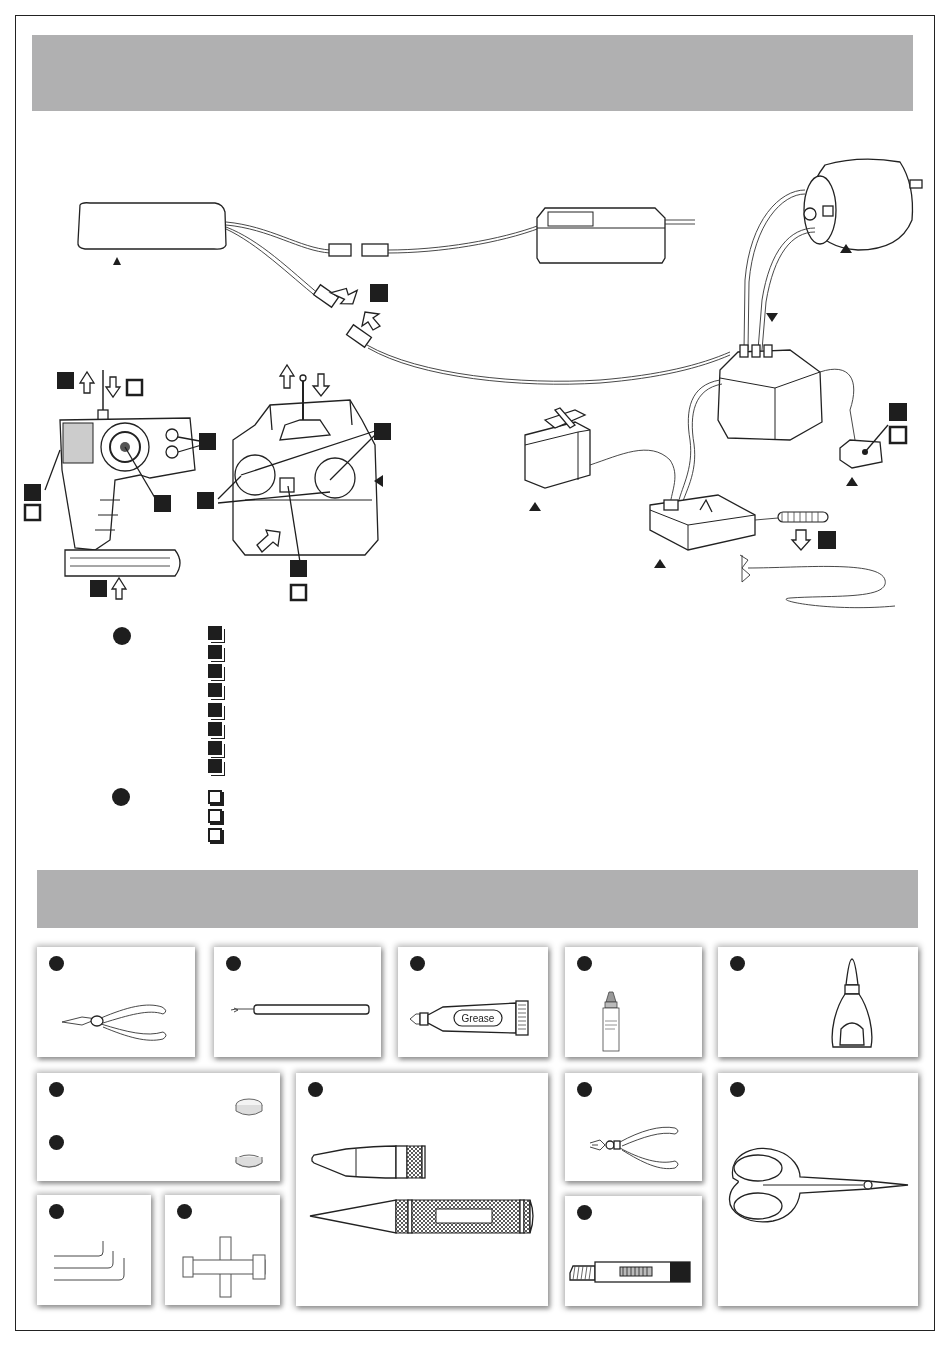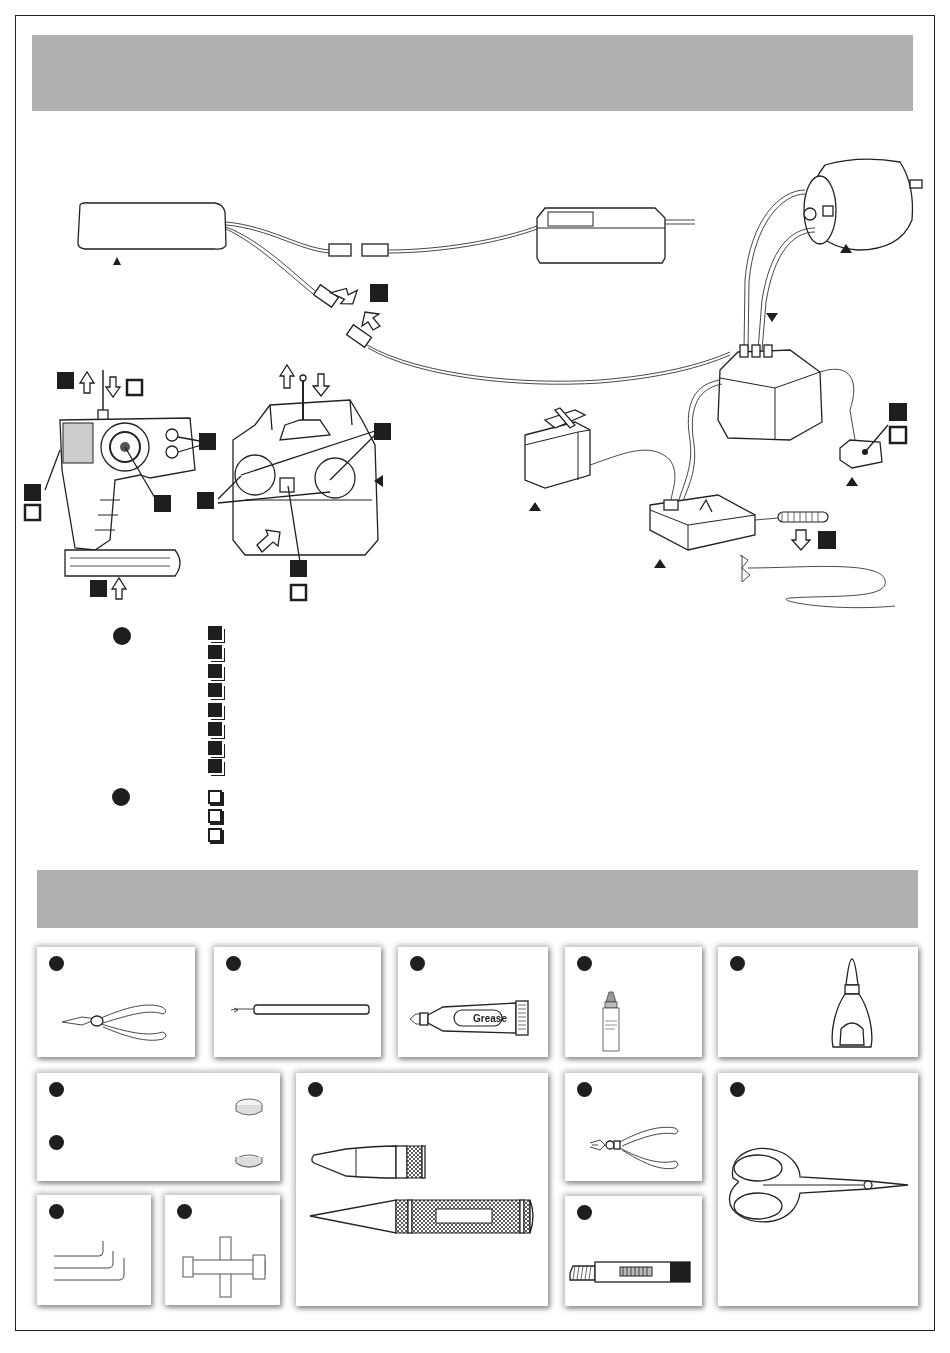--- a/index.html
+++ b/index.html
@@ -232,21 +232,21 @@
   <div class="dot sm"></div>
   <span class="card-label"></span>
   <svg width="150" height="110" style="left:0;top:0;">
     <path class="lnt" d="M12,72 L18,67 L22,67 L22,77 L18,77 Z"></path>
     <rect x="22" y="66" width="8" height="12" class="fillw"></rect>
     <path class="fillw" d="M30,68 L45,60 L118,56 L118,86 L45,84 L30,76 Z"></path>
     <rect x="118" y="54" width="12" height="34" class="fillw"></rect>
     <path d="M120,58 L128,58 M120,62 L128,62 M120,66 L128,66 M120,70 L128,70 M120,74 L128,74 M120,78 L128,78 M120,82 L128,82" stroke="#333" stroke-width="0.7"></path>
     <rect x="56" y="63" width="48" height="16" rx="8" fill="#fff" stroke="#222" stroke-width="1.2"></rect>
   </svg>
-  <span style="position:absolute;left:58px;top:66px;width:44px;text-align:center;font-size:10px;font-weight:bold;color:#222;margin-left:12px;">Grease</span>
+  <span style="position:absolute;left:58px;top:66px;width:44px;text-align:center;font-size:10px;font-weight:normal;color:#222;">Grease</span>
 </div>
 
 <div class="card" style="left:565px;top:947px;width:137px;height:110px;">
   <div class="dot sm"></div>
   <span class="card-label"></span>
   <svg width="137" height="110" style="left:0;top:0;">
     <path d="M41,55 L44,45 L48,45 L51,55 Z" fill="#999" stroke="#444" stroke-width="0.8"></path>
     <rect x="40" y="55" width="12" height="6" fill="#bbb" stroke="#444" stroke-width="0.8"></rect>
     <rect x="38" y="61" width="16" height="43" fill="#fff" stroke="#444" stroke-width="0.8"></rect>
     <path d="M40,74 L52,74 M40,78 L52,78 M40,82 L50,82" stroke="#777" stroke-width="0.8"></path>

